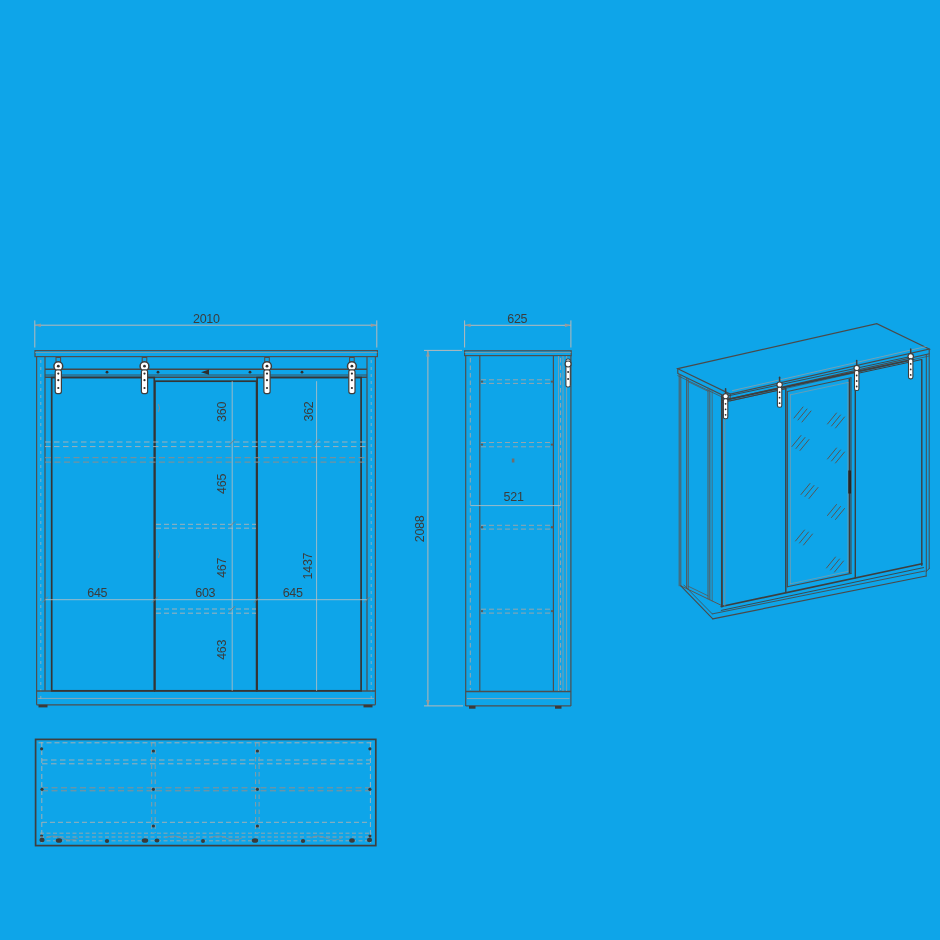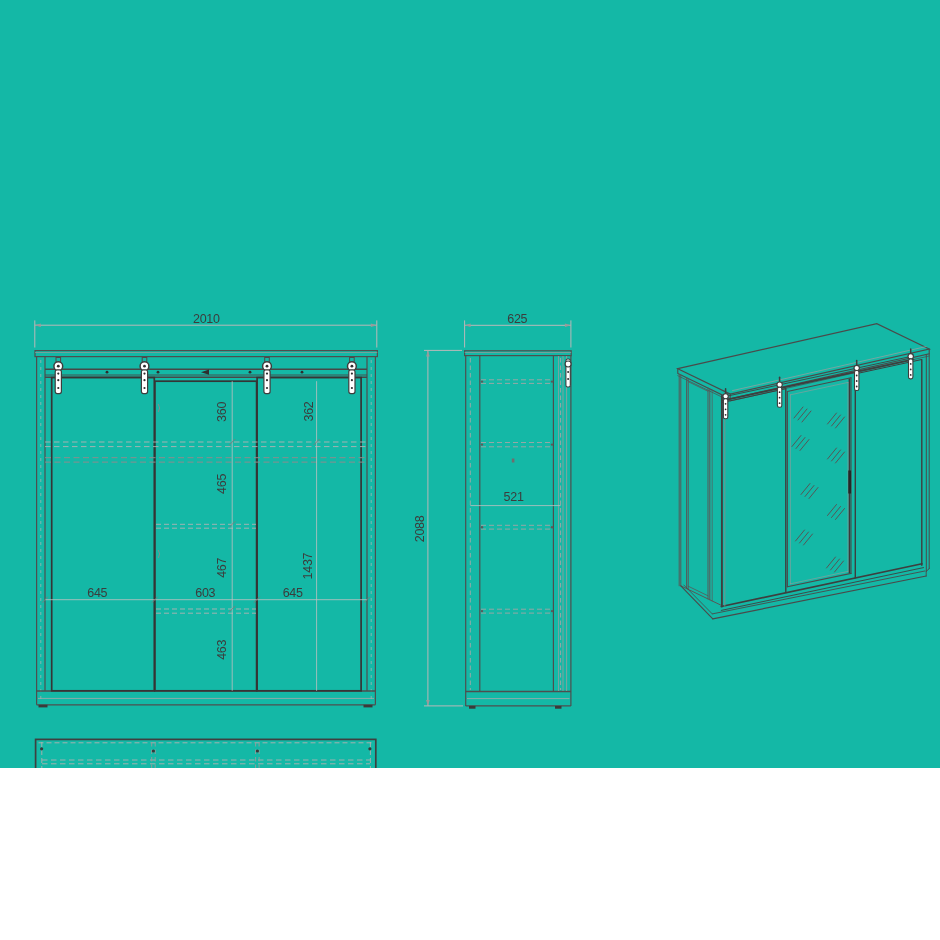--- a/index.html
+++ b/index.html
@@ -1,16 +1,16 @@
 <!DOCTYPE html>
 <html><head>
 <meta charset="utf-8">
 <style>
   html,body{margin:0;padding:0;background:#ffffff;}
-  .page{width:940px;height:768px;position:relative;background:#14b8a6;overflow:hidden;}
+  .page{width:940px;height:940px;position:relative;background:#0ea5e9;overflow:hidden;}
   svg{position:absolute;left:0;top:0;}
   text{font-family:"Liberation Sans",sans-serif;fill:#3c3c3c;}
 </style>
 </head>
 <body>
 <div class="page">
 <svg width="940" height="940" viewBox="0 0 940 940">
 
 <g id="front" fill="none" stroke-linecap="butt">
 

